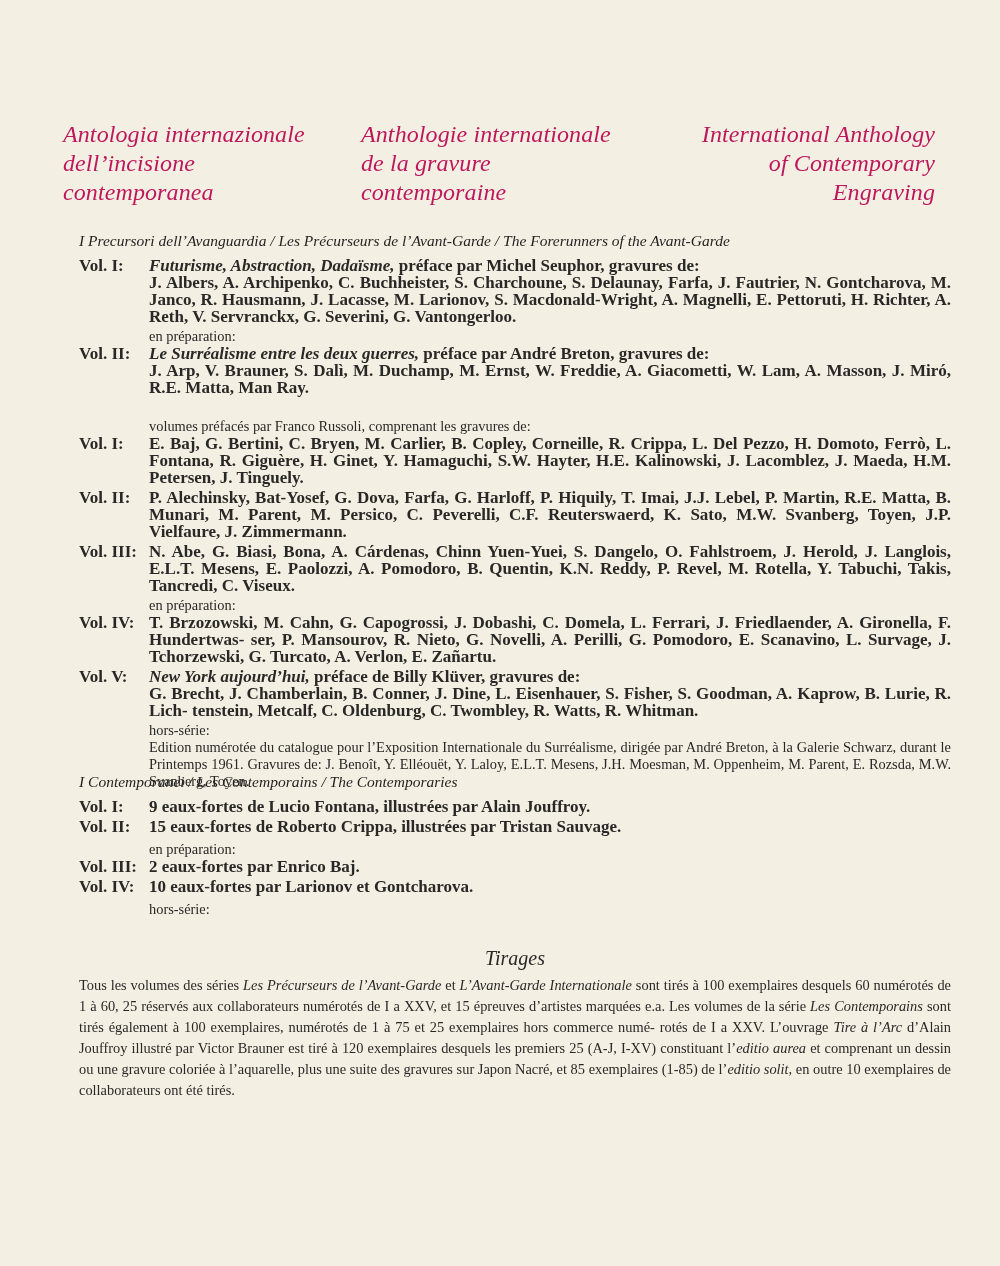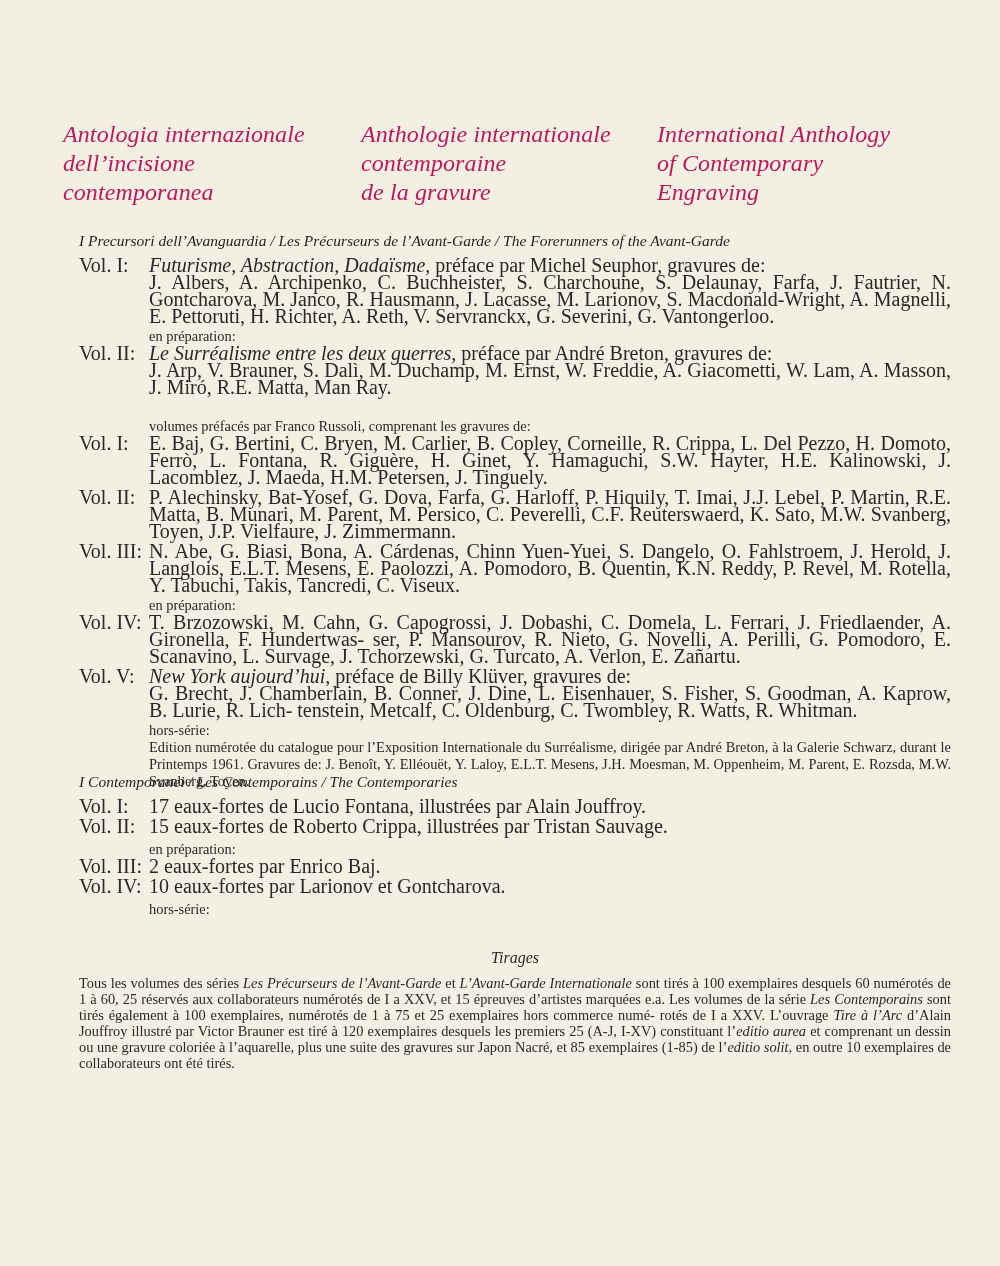--- a/index.html
+++ b/index.html
@@ -12,56 +12,56 @@
       overflow: hidden;
     }
     .page { position: absolute; left: 63px; top: 0; width: 872px; }
     .titles { position: absolute; top: 120px; left: 0; width: 872px; display: flex; }
     .title-col {
       font-style: italic; font-size: 24px; line-height: 29px;
       letter-spacing: 0.1px; color: #be185d;
     }
     .title-col.c1 { width: 298px; }
     .title-col.c2 { width: 296px; }
-    .title-col.c3 { width: 278px; }
+    .title-col.c3 { width: 278px; text-align: right; }
     .title-col div { white-space: nowrap; }
 
     .section { position: absolute; left: 16px; width: 872px; }
     .section-heading {
       font-style: italic; font-size: 15.5px; line-height: 20px; white-space: nowrap;
       color: #252321;
     }
-    .row { display: flex; font-size: 20px; line-height: 17px; }
+    .row { display: flex; font-size: 17px; line-height: 17px; font-weight: bold; }
     .vol { width: 70px; flex: none; white-space: nowrap; }
     .body { flex: 1; text-align: justify; }
     .body .it { font-style: italic; }
     .sub { padding-left: 70px; font-size: 14.4px; line-height: 17px; }
     .gap-s { height: 3px; }
     .gap-m { height: 6px; }
     .tirages-title {
-      text-align: center; font-style: italic; font-size: 16px; line-height: 20px;
+      text-align: center; font-style: italic; font-size: 20px; line-height: 20px;
     }
-    .tirages-text { font-size: 14.4px; line-height: 16px; text-align: justify; }
+    .tirages-text { font-size: 14.4px; line-height: 21px; text-align: justify; }
     .tirages-text .it { font-style: italic; }
   </style>
 </head>
 <body>
 
 <div class="page">
 
   <div class="titles">
     <div class="title-col c1">
       <div>Antologia internazionale</div>
       <div>dell’incisione</div>
       <div>contemporanea</div>
     </div>
     <div class="title-col c2">
       <div>Anthologie internationale</div>
+      <div>de la gravure</div>
       <div>contemporaine</div>
-      <div>de la gravure</div>
     </div>
     <div class="title-col c3">
       <div>International Anthology</div>
       <div>of Contemporary</div>
       <div>Engraving</div>
     </div>
   </div>
 
   <div class="section" style="top:231px;">
     <div class="section-heading">I Precursori dell’Avanguardia / Les Précurseurs de l’Avant-Garde / The Forerunners of the Avant-Garde</div>
@@ -118,21 +118,21 @@
     <div class="gap-s"></div>
     <div class="sub">hors-série:</div>
     <div class="sub" style="text-align:justify;">Edition numérotée du catalogue pour l’Exposition Internationale du Surréalisme, dirigée par André Breton, à la Galerie Schwarz, durant le Printemps 1961. Gravures de: J. Benoît, Y. Elléouët, Y. Laloy, E.L.T. Mesens, J.H. Moesman, M. Oppenheim, M. Parent, E. Rozsda, M.W. Svanberg, Toyen.</div>
   </div>
 
   <div class="section" style="top:772px;">
     <div class="section-heading">I Contemporanei / Les Contemporains / The Contemporaries</div>
     <div class="gap-m"></div>
     <div class="row">
       <div class="vol">Vol. I:</div>
-      <div class="body">17 eaux-fortes de Lucio Fontana, illustrées par Alain Jouffroy.</div>
+      <div class="body">9 eaux-fortes de Lucio Fontana, illustrées par Alain Jouffroy.</div>
     </div>
     <div class="gap-s"></div>
     <div class="row">
       <div class="vol">Vol. II:</div>
       <div class="body">15 eaux-fortes de Roberto Crippa, illustrées par Tristan Sauvage.</div>
     </div>
     <div class="gap-m"></div>
     <div class="sub">en préparation:</div>
     <div class="row">
       <div class="vol">Vol. III:</div>

